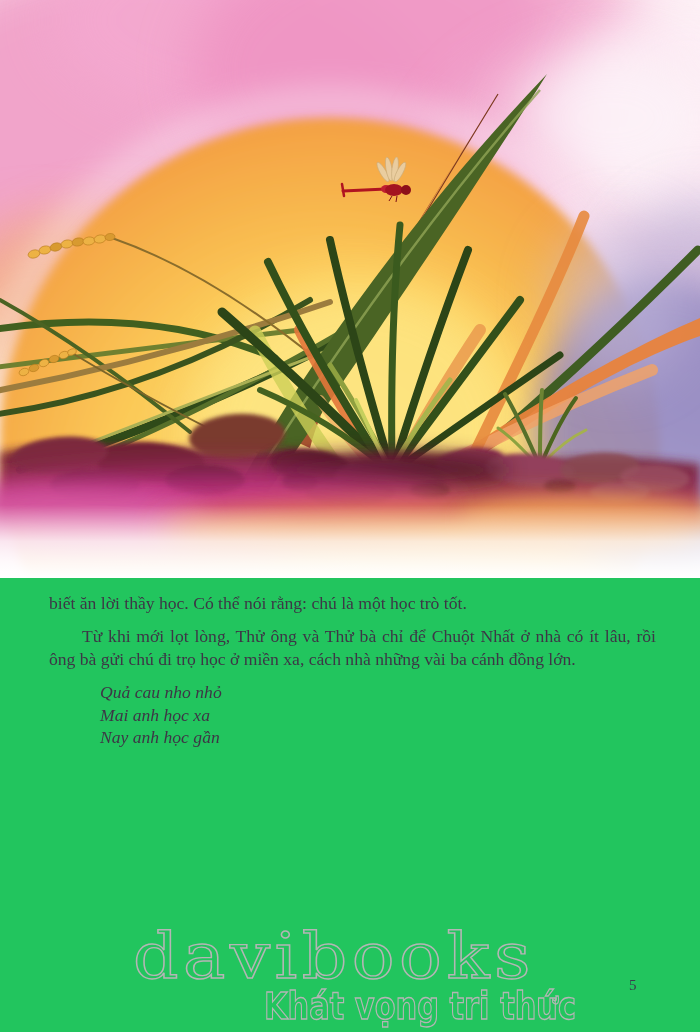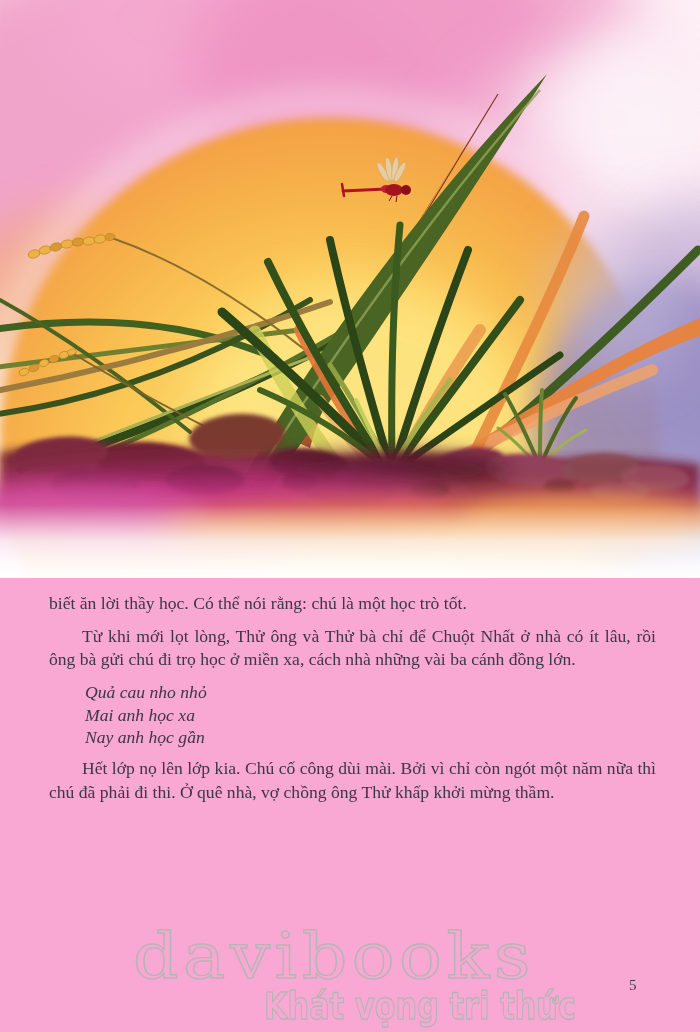--- a/index.html
+++ b/index.html
@@ -1,28 +1,28 @@
 <!DOCTYPE html>
 <html><head>
 <meta charset="utf-8">
 <style>
   html,body{margin:0;padding:0;background:#e8e8e8;}
   .page{
-    position:relative;width:700px;height:1032px;background:#f9a8d4;
+    position:relative;width:700px;height:1032px;background:#22c55e;
     overflow:hidden;margin:0 auto;
     font-family:"Liberation Serif",serif;
   }
   .illustration{position:absolute;left:0;top:0;width:700px;height:578px;z-index:0;}
   .text-block{
     position:absolute;left:49px;top:592px;width:607px;z-index:2;
     font-size:17.6px;line-height:23.3px;color:#3d3646;text-align:justify;
   }
   .text-block p{margin:0 0 9.5px 0;text-indent:33px;}
   .text-block p.no-indent{text-indent:0;}
-  .poem{font-style:italic;margin:6px 0 8px 36px;line-height:22.8px;}
+  .poem{font-style:italic;margin:6px 0 8px 51px;line-height:22.8px;}
   .watermark-svg{position:absolute;left:0;top:916px;z-index:3;pointer-events:none;}
   .page-number{
     position:absolute;left:629px;top:977px;z-index:2;
     font-size:15px;color:#3b3b4e;font-family:"Liberation Serif",serif;
   }
 </style>
 </head>
 <body>
 
 <div class="page">
@@ -202,21 +202,20 @@
   </svg>
 
   <div class="text-block">
     <p class="no-indent">biết ăn lời thầy học. Có thể nói rằng: chú là một học trò tốt.</p>
     <p>Từ khi mới lọt lòng, Thử ông và Thử bà chỉ để Chuột Nhất ở nhà có ít lâu, rồi ông bà gửi chú đi trọ học ở miền xa, cách nhà những vài ba cánh đồng lớn.</p>
     <div class="poem">
       <div>Quả cau nho nhỏ</div>
       <div>Mai anh học xa</div>
       <div>Nay anh học gần</div>
     </div>
-    <p>Hết lớp nọ lên lớp kia. Chú cố công dùi mài. Bởi vì chỉ còn ngót một năm nữa thì chú đã phải đi thi. Ở quê nhà, vợ chồng ông Thử khấp khởi mừng thầm.</p>
   </div>
 
   <svg class="watermark-svg" viewBox="0 0 700 116" width="700" height="116">
     <text x="133" y="62" font-family="DejaVu Serif, serif" font-size="64" letter-spacing="4" textLength="402" lengthAdjust="spacingAndGlyphs" fill="none" stroke="#b5b5b5" stroke-width="1.4">davibooks</text>
     <text x="264" y="103" font-family="DejaVu Sans, sans-serif" font-size="37" font-weight="bold" textLength="312" lengthAdjust="spacingAndGlyphs" fill="none" stroke="#b5b5b5" stroke-width="1.3">Khát vọng tri thức</text>
   </svg>
 
   <div class="page-number">5</div>
 
 </div>

